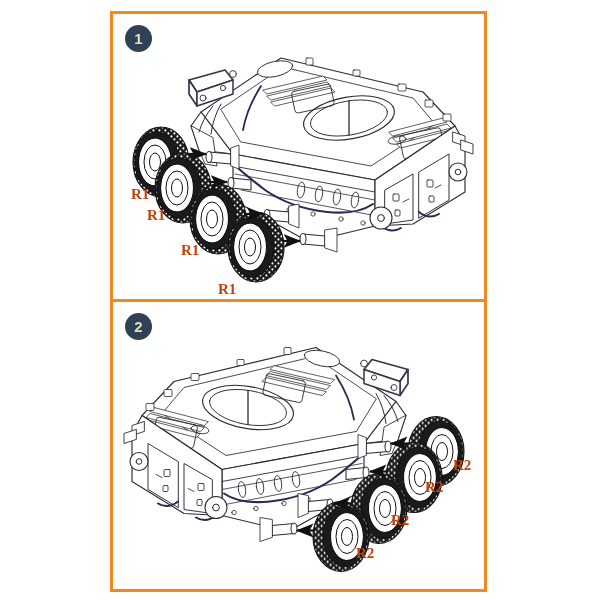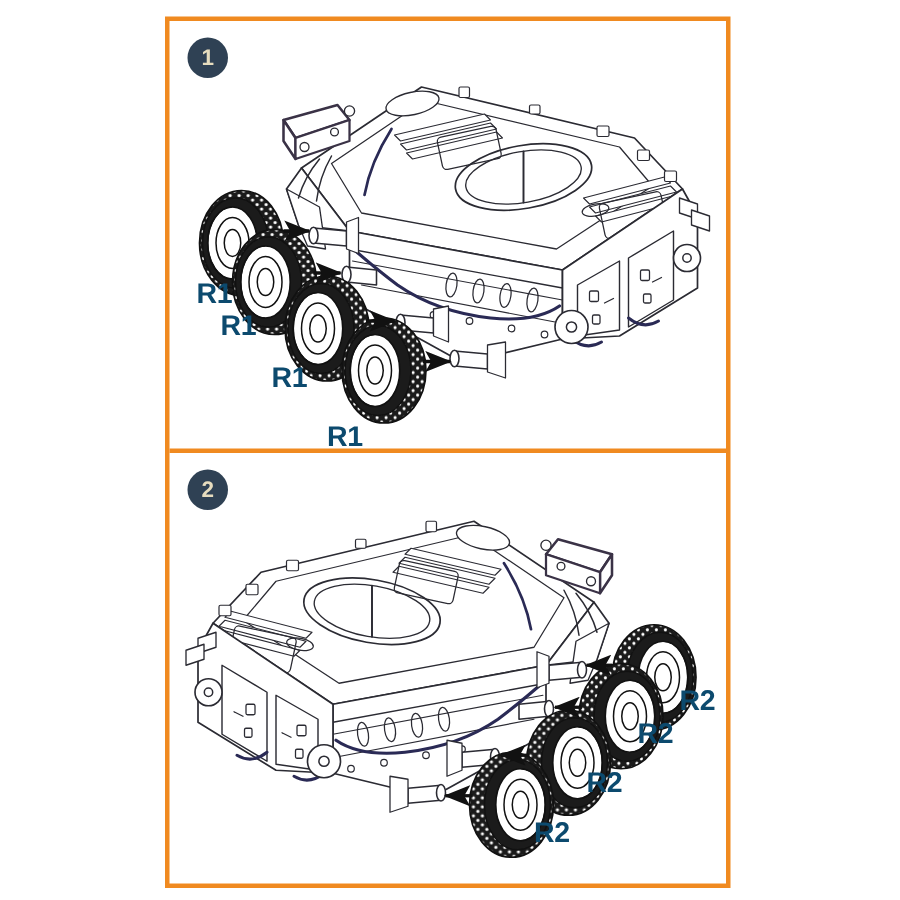--- a/index.html
+++ b/index.html
@@ -40,24 +40,24 @@
     display:flex;align-items:center;justify-content:center;
     z-index:40;
     letter-spacing:0;
   }
 
   .stage{ position:absolute; left:0; top:0; width:100%; height:100%; }
   .stage svg{ display:block; width:100%; height:100%; }
 
   .lbl{
     position:absolute;
-    font-size:19px;
+    font-size:15px;
     font-weight:bold;
-    color:#0c4a6e;
-    font-family:Liberation Sans, sans-serif;
+    color:#c2410c;
+    font-family:Liberation Serif, serif;
     letter-spacing:-0.2px;
     z-index:30;
     white-space:nowrap;
   }
 </style>
 </head>
 <body>
 
 <div id="sheet">
 

